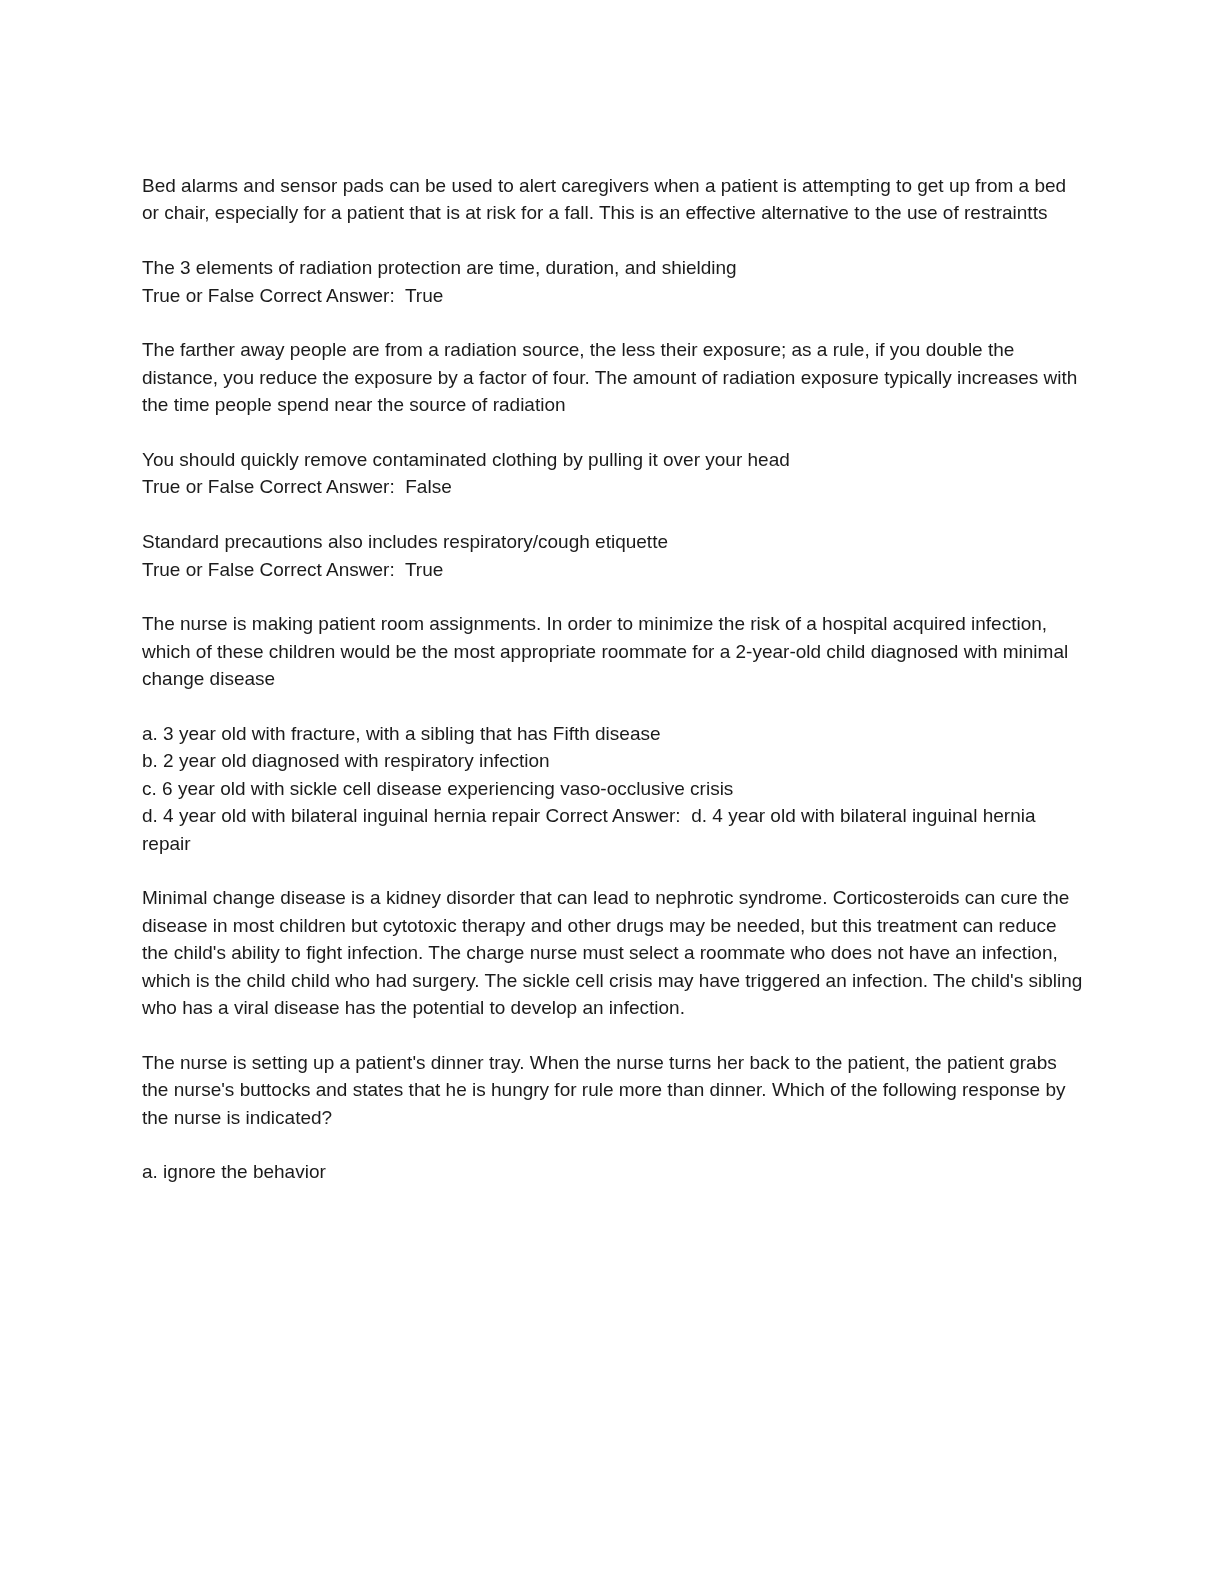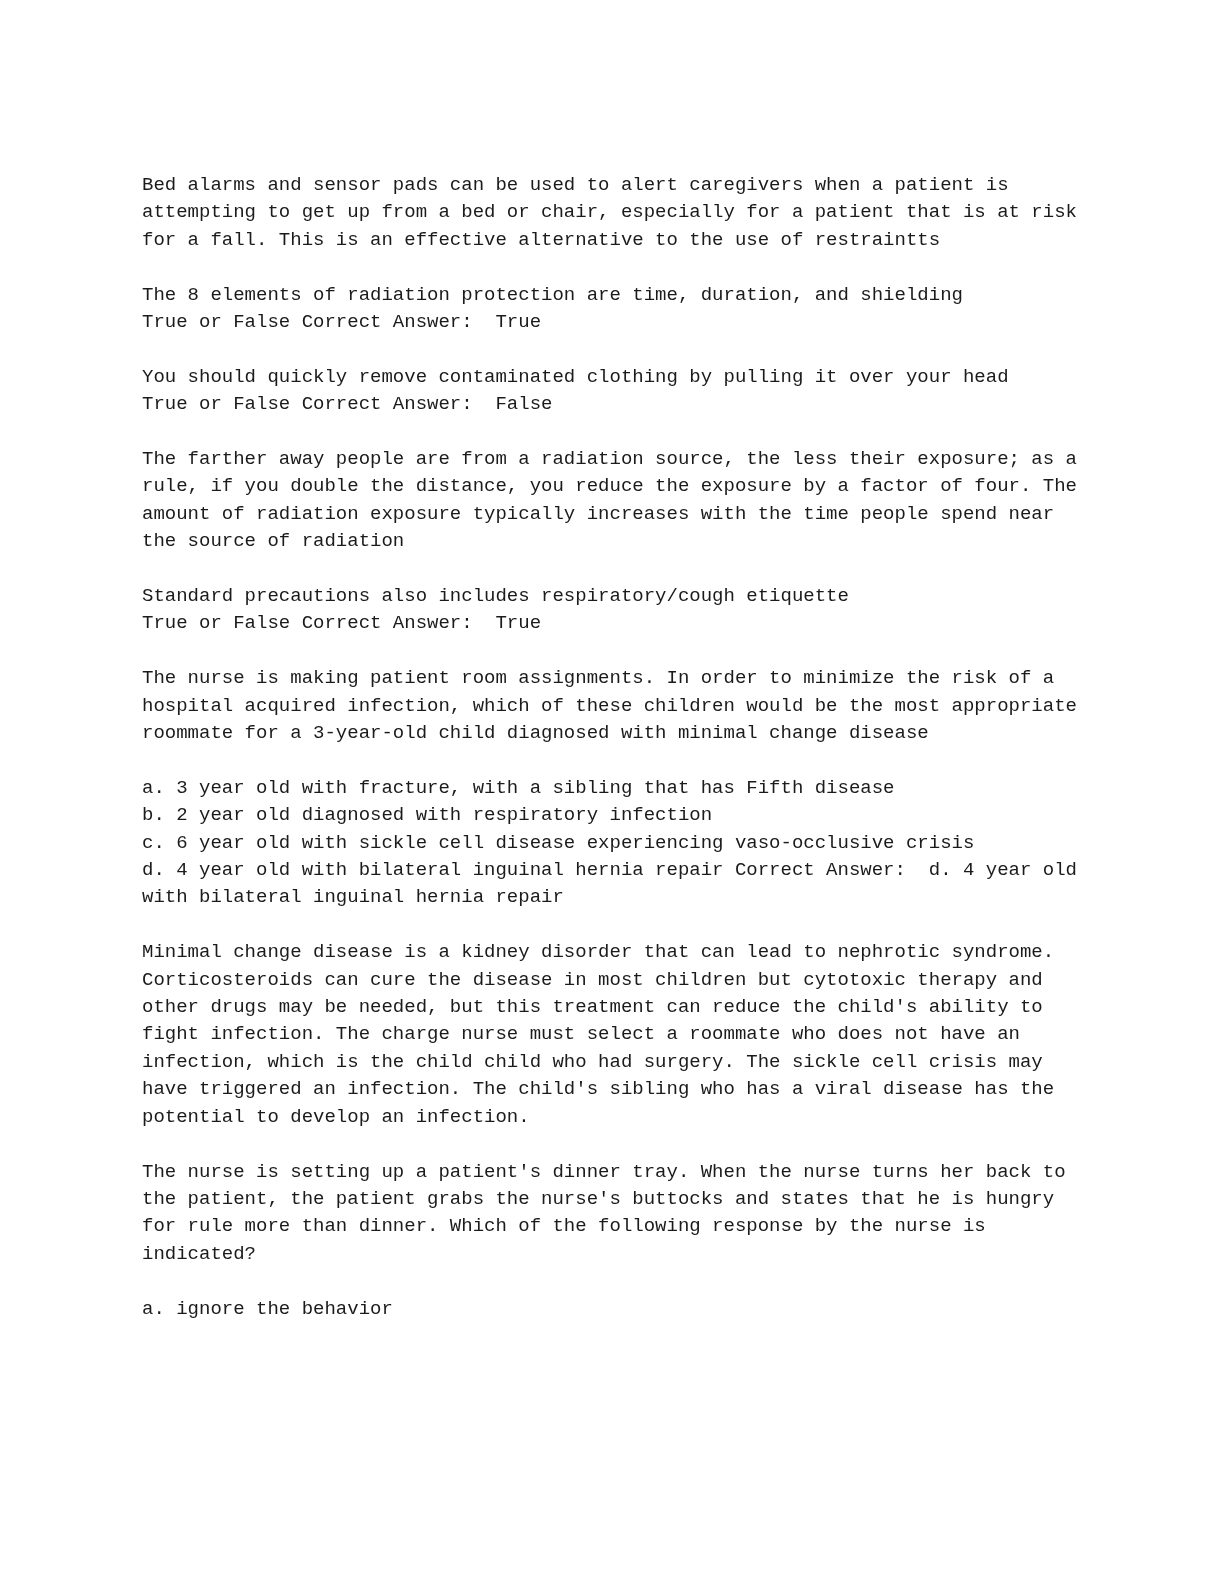--- a/index.html
+++ b/index.html
@@ -6,21 +6,21 @@
     margin: 0;
     padding: 0;
     background: #ffffff;
   }
   .page {
     position: relative;
     width: 1224px;
     height: 1584px;
     background: #ffffff;
     overflow: hidden;
-    font-family: Liberation Mono, monospace;
+    font-family: Liberation Sans, sans-serif;
   }
   .doc-body {
     position: absolute;
     top: 172px;
     left: 142px;
     width: 944px;
     color: #1b1b1b;
     font-size: 19px;
     line-height: 27.4px;
   }
@@ -32,28 +32,28 @@
   .doc-body p:last-child {
     margin-bottom: 4px;
   }
 </style>
 </head>
 <body>
 
 <div class="page">
   <div class="doc-body" id="doc-body">
       <p>Bed alarms and sensor pads can be used to alert caregivers when a patient is attempting to get up from a bed or chair, especially for a patient that is at risk for a fall. This is an effective alternative to the use of restraintts</p>
-      <p>The 8 elements of radiation protection are time, duration, and shielding
+      <p>The 3 elements of radiation protection are time, duration, and shielding
 True or False Correct Answer:  True</p>
+      <p>The farther away people are from a radiation source, the less their exposure; as a rule, if you double the distance, you reduce the exposure by a factor of four. The amount of radiation exposure typically increases with the time people spend near the source of radiation</p>
       <p>You should quickly remove contaminated clothing by pulling it over your head
 True or False Correct Answer:  False</p>
-      <p>The farther away people are from a radiation source, the less their exposure; as a rule, if you double the distance, you reduce the exposure by a factor of four. The amount of radiation exposure typically increases with the time people spend near the source of radiation</p>
       <p>Standard precautions also includes respiratory/cough etiquette
 True or False Correct Answer:  True</p>
-      <p>The nurse is making patient room assignments. In order to minimize the risk of a hospital acquired infection, which of these children would be the most appropriate roommate for a 3-year-old child diagnosed with minimal change disease</p>
+      <p>The nurse is making patient room assignments. In order to minimize the risk of a hospital acquired infection, which of these children would be the most appropriate roommate for a 2-year-old child diagnosed with minimal change disease</p>
       <p>a. 3 year old with fracture, with a sibling that has Fifth disease
 b. 2 year old diagnosed with respiratory infection
 c. 6 year old with sickle cell disease experiencing vaso-occlusive crisis
 d. 4 year old with bilateral inguinal hernia repair Correct Answer:  d. 4 year old with bilateral inguinal hernia repair</p>
       <p>Minimal change disease is a kidney disorder that can lead to nephrotic syndrome. Corticosteroids can cure the disease in most children but cytotoxic therapy and other drugs may be needed, but this treatment can reduce the child's ability to fight infection. The charge nurse must select a roommate who does not have an infection, which is the child child who had surgery. The sickle cell crisis may have triggered an infection. The child's sibling who has a viral disease has the potential to develop an infection.</p>
       <p>The nurse is setting up a patient's dinner tray. When the nurse turns her back to the patient, the patient grabs the nurse's buttocks and states that he is hungry for rule more than dinner. Which of the following response by the nurse is indicated?</p>
       <p>a. ignore the behavior</p>
     </div>
 </div>
 

